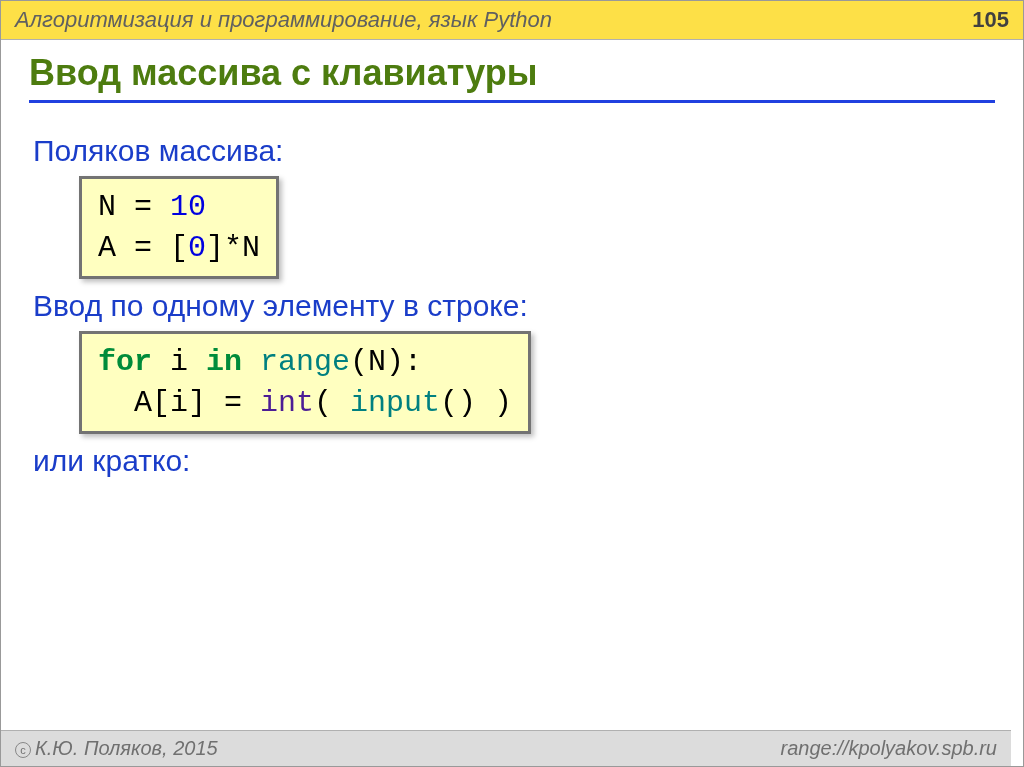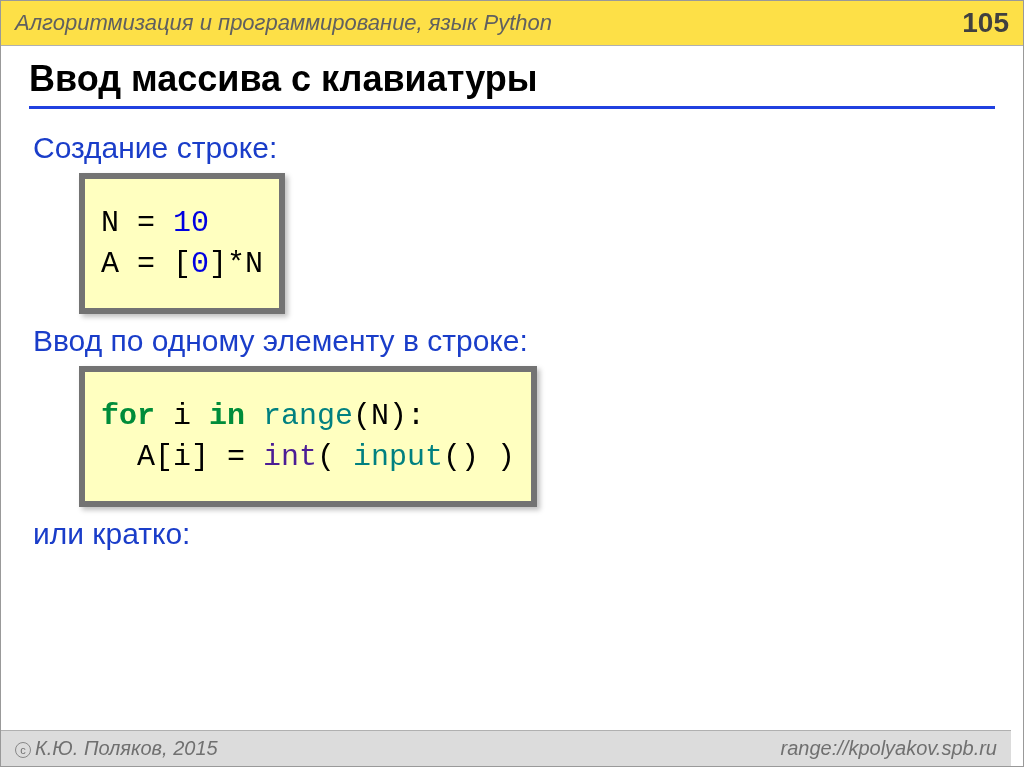--- a/index.html
+++ b/index.html
@@ -23,45 +23,45 @@
       align-items: center;
       font-style: italic;
       color: #606060;
       font-size: 22px;
       border-bottom: 1px solid #b0b0b0;
     }
     .page-number {
       font-weight: bold;
       font-style: normal;
       color: #404040;
-      font-size: 28px;
+      font-size: 22px;
     }
     .content {
       padding: 12px 28px 0 28px;
     }
     .main-title {
       font-size: 36px;
       font-weight: bold;
-      color: #000000;
+      color: #4d7c0f;
       border-bottom: 3px solid #2040e0;
       padding-bottom: 6px;
-      margin-bottom: 22px;
+      margin-bottom: 31px;
     }
     .subtitle {
       font-size: 30px;
       color: #1a3dc9;
       margin: 10px 0 8px 4px;
     }
     .code-block {
       background: #ffffc0;
-      border: 6px solid #737373;
+      border: 3px solid #737373;
       box-shadow: 3px 3px 5px rgba(0,0,0,0.25);
       font-family: "Courier New", monospace;
       font-size: 30px;
-      padding: 24px 16px;
+      padding: 8px 16px;
       margin-left: 50px;
       display: inline-block;
       line-height: 1.35;
       color: #000;
     }
     .code-block.wide {
     }
     .kw-blue { color: #0000e0; }
     .kw-green { color: #008c3a; font-weight: bold; }
     .kw-teal { color: #008080; }
@@ -100,21 +100,21 @@
 <body>
 
 <div class="header-bar">
   <span>Алгоритмизация и программирование, язык Python</span>
   <span class="page-number">105</span>
 </div>
 
 <div class="content">
   <h1 class="main-title">Ввод массива с клавиатуры</h1>
 
-  <div class="subtitle">Создание строке:</div>
+  <div class="subtitle">Поляков массива:</div>
   <div class="code-block">
     <div class="code-line"><span>N</span><span> = </span><span class="kw-blue">10</span></div>
     <div class="code-line"><span>A</span><span> = [</span><span class="kw-blue">0</span><span>]*N</span></div>
   </div>
 
   <div class="subtitle">Ввод по одному элементу в строке:</div>
   <div class="code-block wide">
     <div class="code-line"><span class="kw-green">for</span><span> i </span><span class="kw-green">in</span><span> </span><span class="kw-teal">range</span><span>(N):</span></div>
     <div class="code-line"><span>  A[i]</span><span> = </span><span class="kw-purple">int</span><span>( </span><span class="kw-teal">input</span><span>() )</span></div>
   </div>

